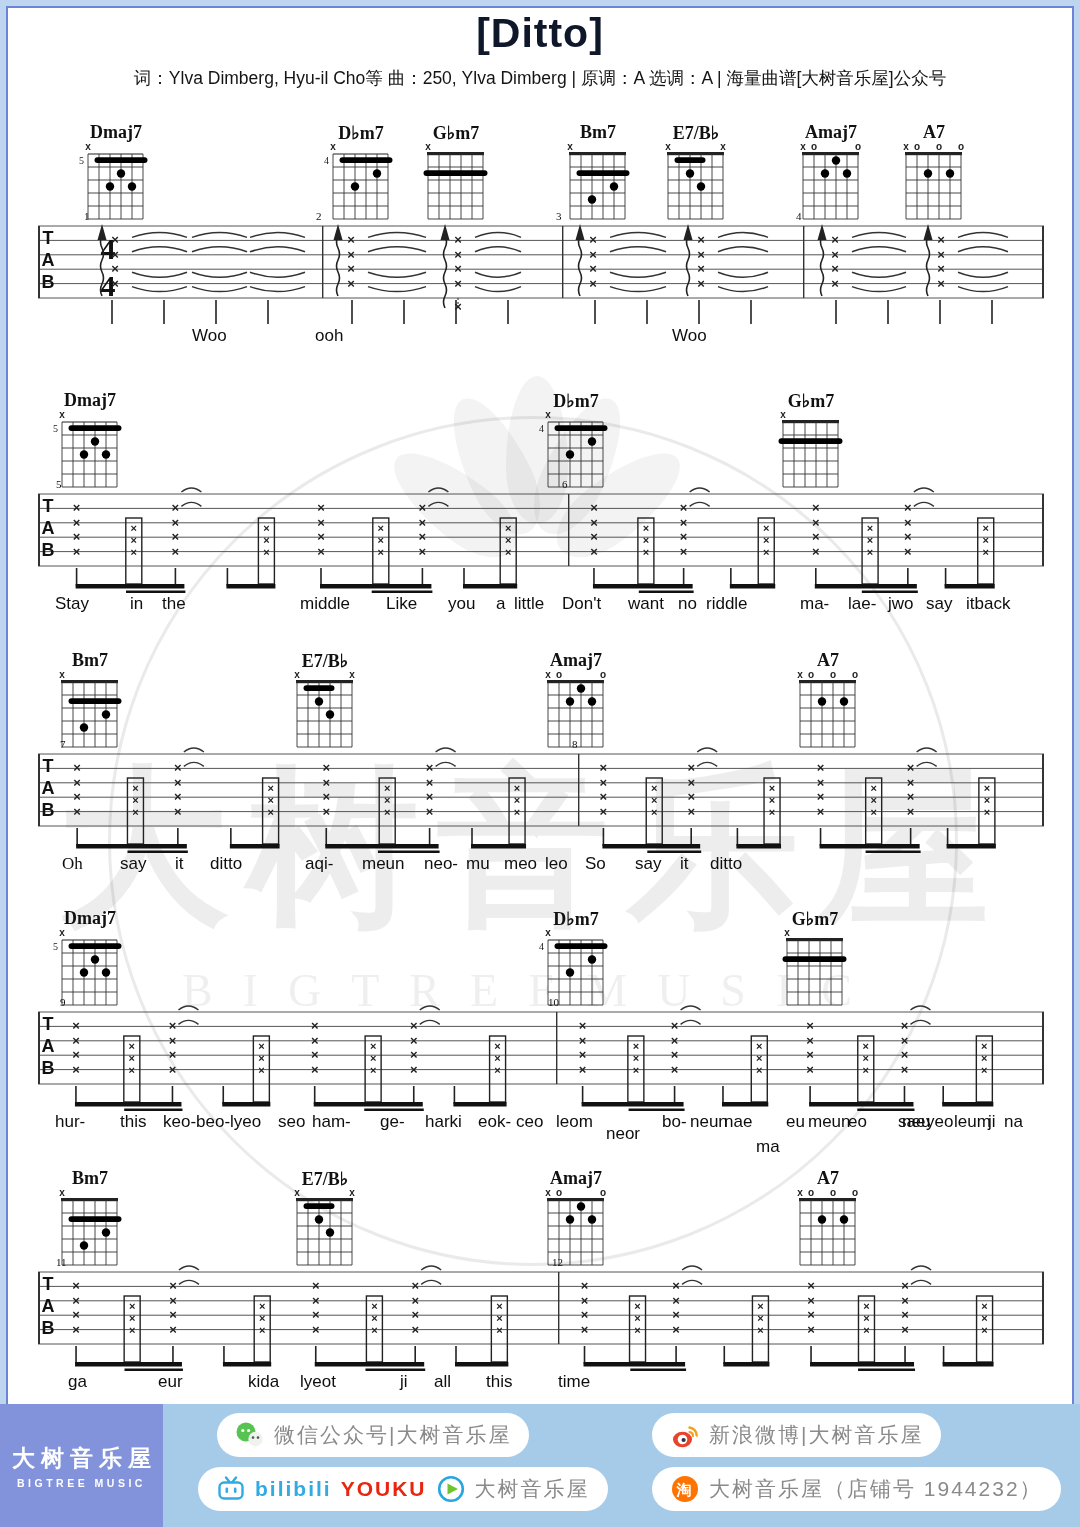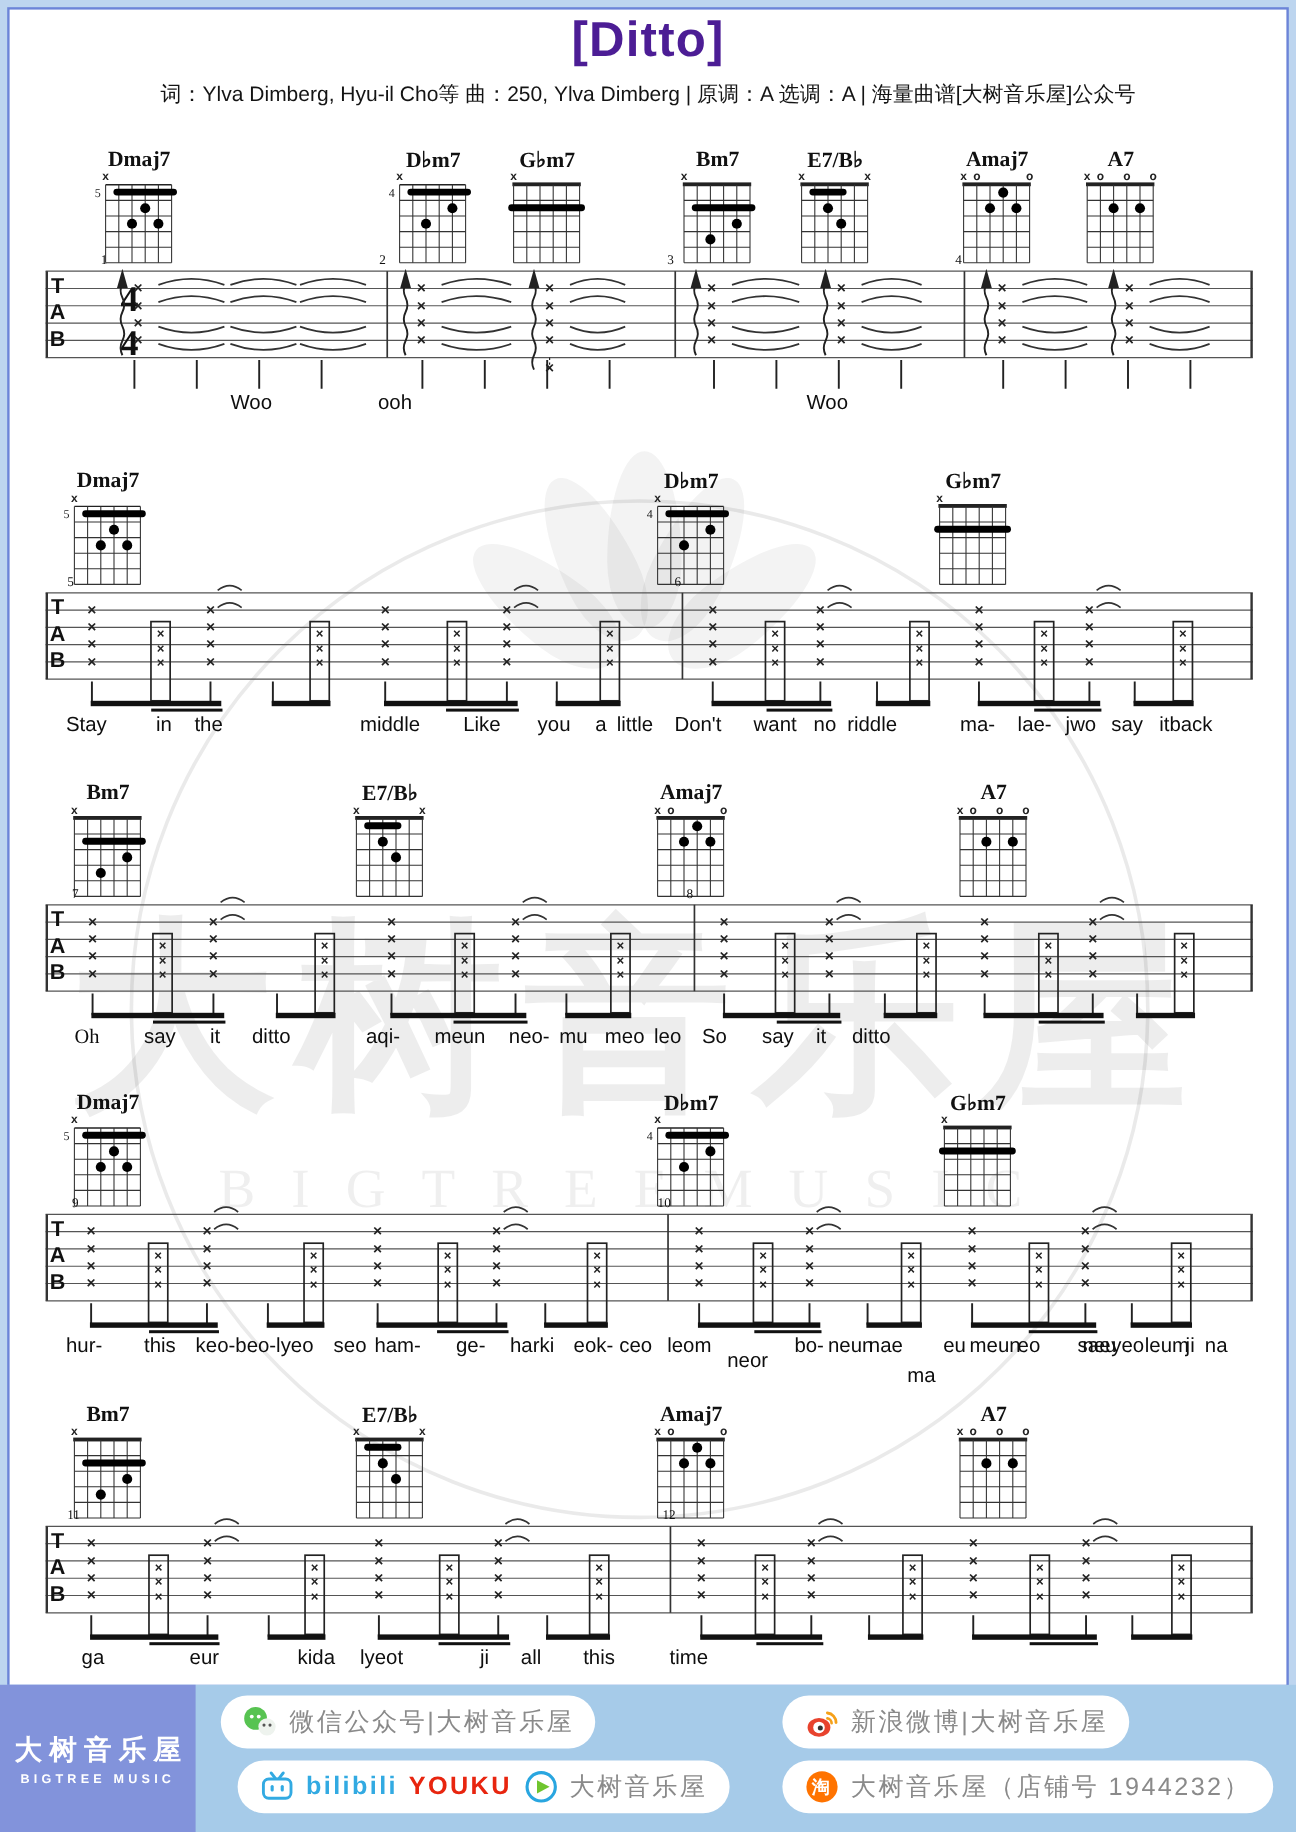--- a/index.html
+++ b/index.html
@@ -1,19 +1,19 @@
 <!DOCTYPE html>
 <html><head>
 <meta charset="utf-8">
 <style>
   html,body{margin:0;padding:0}
   body{width:1080px;height:1527px;position:relative;background:#bdd5ef;font-family:"Liberation Sans",sans-serif;overflow:hidden}
   .sheet{position:absolute;left:8px;top:8px;width:1064px;height:1396px;background:#ffffff;box-shadow:0 0 0 2px #6c84d8;overflow:hidden}
   .content{position:absolute;left:-8px;top:-8px;width:1080px;height:1404px}
-  .title{position:absolute;top:10px;left:0;width:1080px;margin:0;text-align:center;font-size:41px;font-weight:bold;color:#4c1d95;letter-spacing:1px}
+  .title{position:absolute;top:10px;left:0;width:1080px;margin:0;text-align:center;font-size:41px;font-weight:bold;color:#0f172a;letter-spacing:1px}
   .credits{position:absolute;top:66px;left:0;width:1080px;text-align:center;font-size:17.5px;color:#141414}
   #systems{position:absolute;left:0;top:0;width:1080px;height:1404px}
   .system{position:absolute;left:0;width:860px;height:252px}
   .chord{position:absolute;top:0;width:86px}
   .chord-name{width:86px;height:18px;text-align:center;font-family:"Liberation Serif",serif;font-weight:bold;font-size:18px;color:#111}
   .staff-svg{position:absolute;left:0;top:88px}
   .lyric{position:absolute;top:204px;font-size:17px;color:#0e0e0e;white-space:nowrap}
   svg{font-family:"Liberation Sans",sans-serif}
   
   .watermark{position:absolute;left:-8px;top:-8px;width:1080px;height:1404px;pointer-events:none}
@@ -1087,21 +1087,21 @@
       </div>
   </div>
 </div>
 
 <div class="footer" style="background: rgb(166, 203, 233);">
   <div class="brand" style="background: rgb(130, 147, 219);">
     <div class="brand-cn">大树音乐屋</div>
     <div class="brand-en">BIGTREE MUSIC</div>
   </div>
   <div id="badges">
-      <div class="pill" style="left: 184px; top: 9px; text-align: center;">
+      <div class="pill" style="left: 217px; top: 9px; text-align: center;">
         <svg width="30" height="30" viewBox="0 0 30 30" style="flex: 0 0 auto;">
           <circle cx="11" cy="12" r="9.5" fill="#57c351"></circle>
           <circle cx="7.8" cy="10.5" r="1.6" fill="#fff"></circle>
           <circle cx="13.6" cy="10.5" r="1.6" fill="#fff"></circle>
           <circle cx="20.5" cy="19" r="7.2" fill="#eef3ee"></circle>
           <circle cx="18" cy="17.6" r="1.3" fill="#555"></circle>
           <circle cx="23" cy="17.6" r="1.3" fill="#555"></circle>
         </svg>
         <span style="color: rgb(138, 138, 138);">微信公众号|大树音乐屋</span>
       </div>

